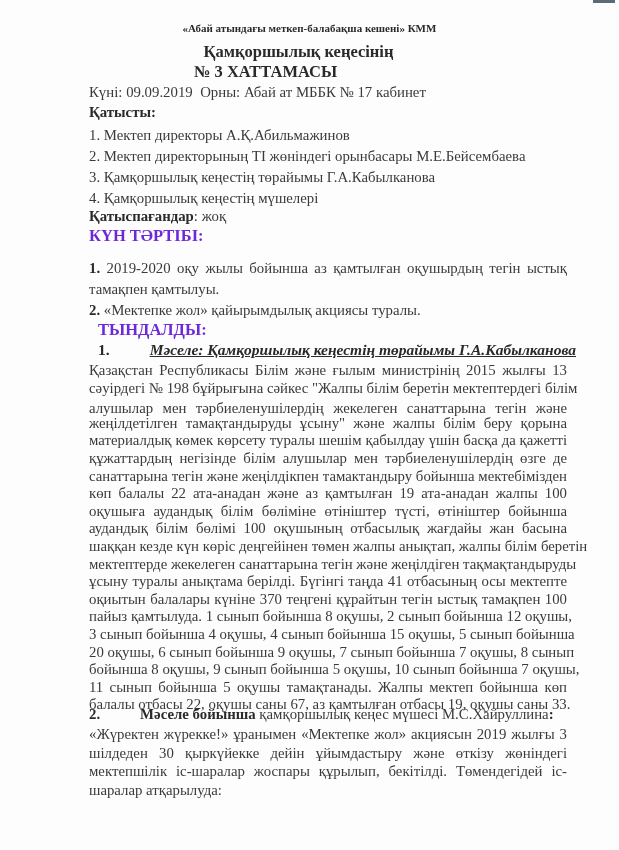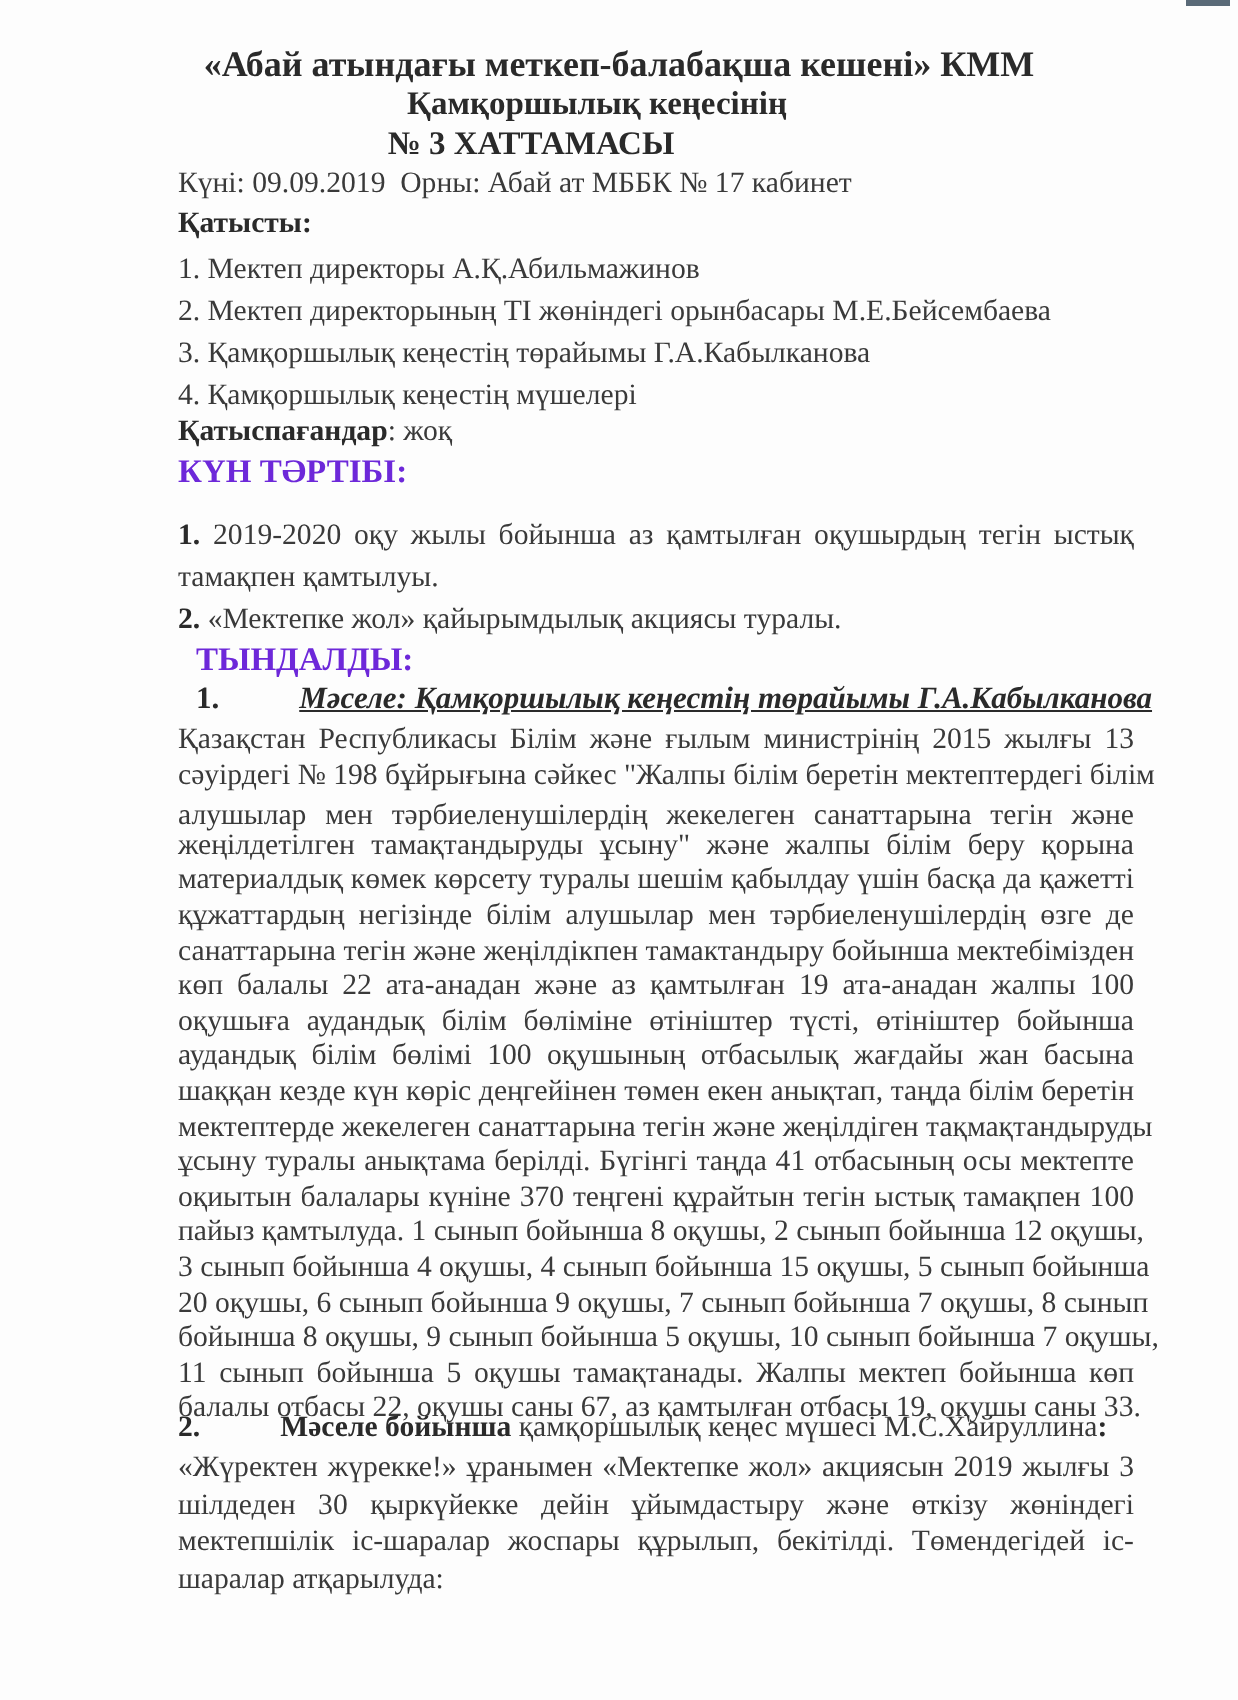--- a/index.html
+++ b/index.html
@@ -9,21 +9,21 @@
     font-family: "Liberation Serif", serif;
     color: #3a3a3a;
     position: relative;
   }
   .corner-mark {
     position: absolute; top: 0; right: 4px; width: 22px; height: 3px;
     background: #5a6a78;
   }
   .page { position: absolute; left: 0; top: 0; width: 619px; }
   .header { text-align: center; font-weight: bold; color: #2a2a2a; }
-  .h1 { position: absolute; top: 22px; left: 0; width: 619px; font-size: 18px; box-sizing: border-box; }
+  .h1 { position: absolute; top: 22px; left: 0; width: 619px; font-size: 11px; box-sizing: border-box; }
   .h2 { position: absolute; top: 42px; left: 0; width: 557px; font-size: 16.5px; padding-left: 40px; box-sizing: border-box; }
   .h3 { position: absolute; top: 62px; left: 0; width: 491px; font-size: 16.5px; padding-left: 40px; box-sizing: border-box; }
   .line { position: absolute; left: 89px; font-size: 14.8px; white-space: nowrap; }
   .b { font-weight: bold; color: #2a2a2a; }
   .just {
     position: absolute; left: 89px; width: 478px; font-size: 14.8px;
     text-align: justify; text-align-last: justify; white-space: nowrap;
   }
   .just-last { text-align-last: left; }
   .bigcaps { font-size: 16.5px; font-weight: bold; color: #6d28d9; }
@@ -74,21 +74,21 @@
       <div class="just" style="top: 362px;">Қазақстан Республикасы Білім және ғылым министрінің 2015 жылғы 13</div>
       <div class="just" style="top: 379.6px;">сәуірдегі № 198 бұйрығына сәйкес "Жалпы білім беретін мектептердегі білім</div>
       <div class="just" style="top: 400px;">алушылар мен тәрбиеленушілердің жекелеген санаттарына тегін және</div>
       <div class="just" style="top: 414.8px;">жеңілдетілген тамақтандыруды ұсыну"  және жалпы білім беру қорына</div>
       <div class="just" style="top: 432.4px;">материалдық көмек көрсету туралы шешім қабылдау үшін басқа да қажетті</div>
       <div class="just" style="top: 450px;">құжаттардың негізінде білім алушылар мен тәрбиеленушілердің өзге де</div>
       <div class="just" style="top: 467.6px;">санаттарына тегін және жеңілдікпен тамактандыру бойынша мектебімізден</div>
       <div class="just" style="top: 485.2px;">көп балалы 22 ата-анадан және аз қамтылған  19 ата-анадан жалпы 100</div>
       <div class="just" style="top: 502.8px;">оқушыға аудандық білім бөліміне өтініштер түсті, өтініштер бойынша</div>
       <div class="just" style="top: 520.4px;">аудандық білім бөлімі 100 оқушының  отбасылық жағдайы  жан басына</div>
-      <div class="just" style="top: 538px;">шаққан кезде күн көріс деңгейінен төмен екен анықтап, таңда білім беретін</div>
+      <div class="just" style="top: 538px;">шаққан кезде күн көріс деңгейінен төмен жалпы анықтап, жалпы білім беретін</div>
       <div class="just" style="top: 555.6px;">мектептерде жекелеген санаттарына тегін және жеңілдіген тақмақтандыруды</div>
       <div class="just" style="top: 573.2px;">ұсыну туралы анықтама берілді. Бүгінгі таңда 41 отбасының осы мектепте</div>
       <div class="just" style="top: 590.8px;">оқиытын балалары күніне 370 теңгені құрайтын  тегін ыстық тамақпен 100</div>
       <div class="just" style="top: 608.4px;">пайыз қамтылуда. 1 сынып бойынша 8 оқушы, 2 сынып бойынша 12 оқушы,</div>
       <div class="just" style="top: 626px;">3 сынып бойынша 4 оқушы, 4 сынып бойынша 15 оқушы, 5 сынып бойынша</div>
       <div class="just" style="top: 643.6px;">20 оқушы, 6 сынып бойынша 9 оқушы, 7 сынып бойынша 7 оқушы, 8 сынып</div>
       <div class="just" style="top: 661.2px;">бойынша 8 оқушы, 9 сынып бойынша 5 оқушы, 10 сынып бойынша 7 оқушы,</div>
       <div class="just" style="top: 678.8px;">11 сынып бойынша 5 оқушы тамақтанады. Жалпы мектеп бойынша көп</div>
       <div class="just just-last" style="top: 696.4px;">балалы отбасы  22, оқушы саны 67, аз қамтылған отбасы 19, оқушы саны 33.</div>
     </div>

